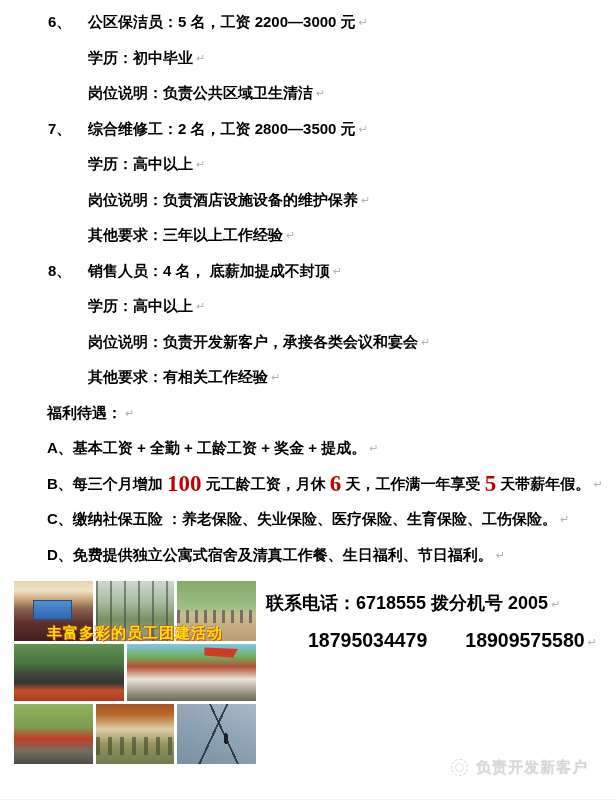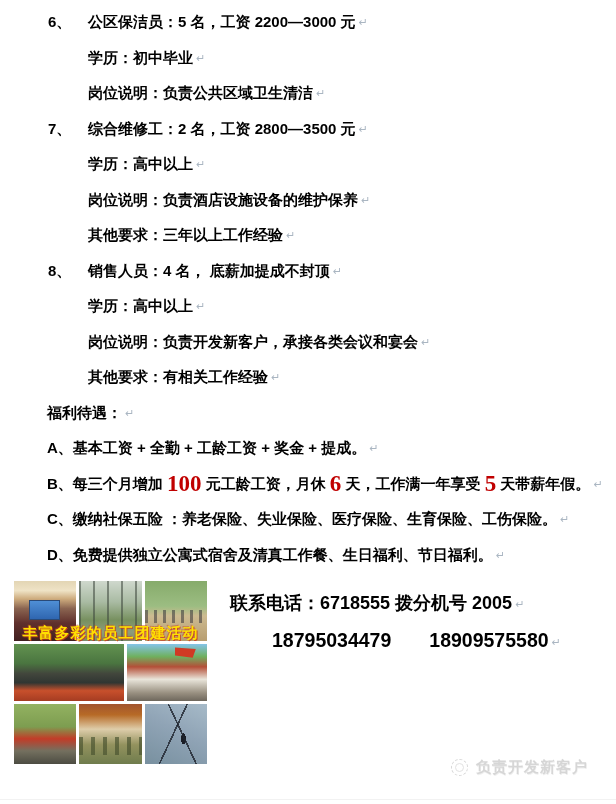--- a/index.html
+++ b/index.html
@@ -30,21 +30,21 @@
     color:#aab6c2;
     font-size:11px;
     font-weight:400;
     margin-left:3px;
     vertical-align:1px;
   }
 
   
   .bottom { display:flex; margin-top:4px; }
 
-  .collage { width:193px; margin-left:14px; position:relative; flex:none; }
+  .collage { width:242px; margin-left:14px; position:relative; flex:none; }
   .prow { display:flex; gap:3px; margin-bottom:3px; }
   .ph { position:relative; overflow:hidden; flex:1; }
   .prow1 .ph, .prow3 .ph { height:60px; }
   .prow2 .ph { height:57px; }
   .prow2 .ph-wide { flex:none; width:110px; }
 
   .ph1 { background:linear-gradient(180deg,#e3d5b4 0%,#efe3c6 16%,#cdab7d 30%,#8a6450 46%,#60302c 70%,#401f20 100%); }
   .ph1::after { content:""; position:absolute; left:26%; top:34%; width:46%; height:30%;
                 background:linear-gradient(180deg,#4f8fd6,#2f66b0); box-shadow:0 0 0 1px #2a4a78; }
   .ph2 { background:linear-gradient(180deg,#cfd8cd 0%,#a9bba3 35%,#77905f 65%,#8d9c7c 85%,#7d8a6a 100%); }
@@ -68,21 +68,21 @@
                            radial-gradient(ellipse 4px 9px at 62% 58%, rgba(20,22,30,.95) 60%, transparent 62%); }
 
   .collage-caption {
     position:absolute; top:43px; left:0; right:0;
     text-align:center; font-size:15px; font-weight:700;
     color:#ffe000; letter-spacing:1px;
     text-shadow:1px 1px 0 rgba(200,60,30,.85), -1px -1px 0 rgba(200,60,30,.45);
     z-index:2; white-space:nowrap;
   }
 
-  .contact { margin-left:23px; width:360px; padding-top:10px; }
+  .contact { margin-left:10px; width:360px; padding-top:10px; }
   .phone-line { font-size:18px; font-weight:700; white-space:nowrap; }
   .mobiles { font-size:19.5px; font-weight:700; margin-top:14px; padding-left:42px; white-space:nowrap; }
   .mobiles .m2 { margin-left:38px; }
   .address { margin-top:16px; font-family:"Liberation Serif", serif; font-size:15px; font-weight:700; line-height:26.5px; }
 
   
   .footer { position:absolute; right:28px; top:758px; display:flex; align-items:center; }
   .brand-logo {
     width:17px; height:17px; border-radius:50%;
     border:1.5px dashed #d8d8d8; margin-right:8px; position:relative;

